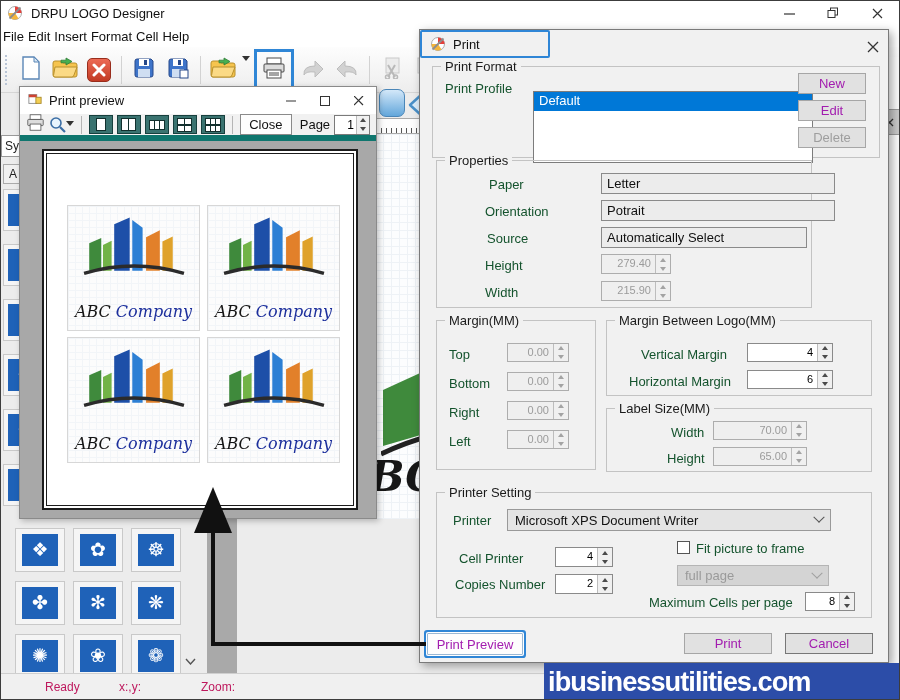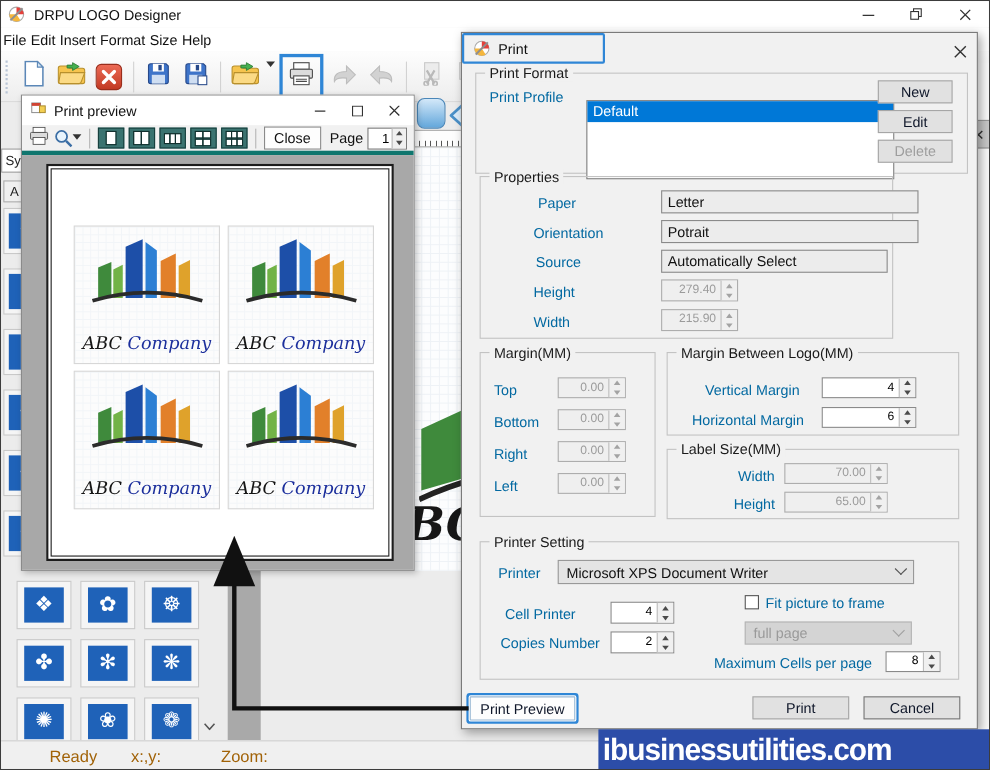--- a/index.html
+++ b/index.html
@@ -17,21 +17,21 @@
   .mitem { padding:0 2px; font-size:13px; color:#111; }
   .toolbar { left:0; top:46px; width:898px; height:46px; background:linear-gradient(#fdfdfd,#ededed); border-bottom:1px solid #d6d6d6; display:flex; align-items:center; padding-left:4px; gap:4px; }
   .grip { width:5px; height:30px; border-left:2px dotted #b9c5d6; margin-right:2px; }
   .tsep { width:1px; height:28px; background:#d2d2d2; margin:0 3px; }
   .tbtn { width:30px; height:34px; display:flex; align-items:center; justify-content:center; }
   .redx { width:24px; height:24px; border-radius:5px; background:linear-gradient(#ec6a55,#c23a24); border:1px solid #992d1c; display:flex; align-items:center; justify-content:center; }
   .hl { border:3px solid var(--annotation); padding:1px 2px; display:flex; align-items:center; background:rgba(255,255,255,.2); }
   .caret { width:0; height:0; border:4px solid transparent; border-top:5px solid #333; margin-top:4px; }
 
   .statusbar { left:0; top:672px; width:898px; height:26px; background:#f0f0f0; border-top:1px solid #cfcfcf; }
-  .statusbar span { position:absolute; top:6px; font-size:15px; color:#a16207; }
+  .statusbar span { position:absolute; top:6px; font-size:12px; color:#be185d; }
 
   
   .workspace { left:0; top:92px; width:898px; height:580px; background:#ececec; overflow:hidden; }
   .tile { position:absolute; width:50px; height:44px; background:#f5f5f5; border:1px solid #c9c9c9; display:flex; align-items:center; justify-content:center; }
   .tile .sq { width:36px; height:32px; background:var(--tile-blue); color:#fff; font-size:19px; line-height:32px; text-align:center; }
   .tile.slim { width:46px; height:42px; }
   .gutter { position:absolute; left:206px; top:426px; width:30px; height:154px; background:#a9a9a9; }
   .sytab { position:absolute; left:0; top:42px; width:24px; height:22px; background:#fff; border:1px solid #9a9a9a; font-size:12px; padding:3px 0 0 3px; color:#222; }
   .abtn { position:absolute; left:2px; top:71px; width:20px; height:20px; background:#f0f0f0; border:1px solid #ababab; font-size:12px; text-align:center; padding-top:2px; color:#222; }
 
@@ -45,21 +45,21 @@
   .rstrip { left:884px; top:56px; width:16px; height:616px; background:#fbfbfb; z-index:2; }
   .xgray { left:876px; top:108px; width:24px; height:26px; background:#c9c9c9; border:1px solid #9a9a9a; z-index:2; display:flex; align-items:center; justify-content:center; }
 
   
   .pvw { left:18px; top:85px; width:358px; height:433px; background:#f0f0f0; border:1px solid #8a8a8a; z-index:5; box-shadow:2px 2px 6px rgba(0,0,0,.25); }
   .pvtitle { position:absolute; left:0; top:0; width:100%; height:27px; background:#fff; display:flex; align-items:center; }
   .pvtitle .ttext { font-size:13px; color:#111; margin-left:7px; }
   .pvtitle .ticon { margin-left:8px; }
   .pvctrl { position:absolute; top:0; right:0; height:27px; display:flex; }
   .pvc { width:34px; display:flex; align-items:center; justify-content:center; }
-  .pvtools { position:absolute; left:0; top:27px; width:100%; height:27px; background:#f1f1f1; border-bottom:4px solid #0f766e; display:flex; align-items:center; padding-left:6px; gap:4px; }
+  .pvtools { position:absolute; left:0; top:27px; width:100%; height:27px; background:#f1f1f1; border-bottom:6px solid #0f766e; display:flex; align-items:center; padding-left:6px; gap:4px; }
   .lb { width:24px; height:19px; background:#3a7370; border:1px solid #17403e; display:flex; align-items:center; justify-content:center; gap:1px; flex-wrap:wrap; padding:2px; }
   .lb .pg { background:#fff; outline:1px solid #12302e; }
   .psep { width:1px; height:18px; background:#b5b5b5; margin:0 3px; }
   .pclose { width:52px; height:21px; background:#fdfdfd; border:1px solid #8a8a8a; font-size:13px; display:flex; align-items:center; justify-content:center; color:#111; }
   .pspin { width:36px; height:20px; border:1px solid #7a7a7a; background:#fff; display:flex; margin-right:6px; }
   .pspin .v { flex:1; font-size:12px; text-align:right; padding:2px 2px 0 0; }
   .pvcontent { position:absolute; left:0; top:54px; width:356px; height:377px; background:#a8a8a8; }
   .ppage { position:absolute; left:22px; top:8px; width:316px; height:361px; background:#fff; border:2px solid #1c1c1c; }
   .ppage::after { content:""; position:absolute; inset:2px; border:1px solid #1c1c1c; pointer-events:none; }
   .lcell { position:absolute; width:133px; height:126px; background:#fcfcfc; border:1px solid #d7d7d7;
@@ -67,25 +67,25 @@
   .lcell svg.bld { position:absolute; left:14px; top:8px; }
   .ltext { position:absolute; bottom:9px; width:100%; text-align:center; font-family:"DejaVu Serif",serif; font-style:italic; font-weight:normal; font-size:16px; white-space:nowrap; }
   .ltext .abc { color:#151515; } .ltext .comp { color:#1c2f9c; margin-left:5px; }
 
   
   .dlg { left:418px; top:28px; width:470px; height:634px; background:#f1f1f1; border:1px solid #7a7a7a; z-index:10; box-shadow:3px 3px 9px rgba(0,0,0,.35); }
   .dlg .hlt { position:absolute; left:0; top:0; width:130px; height:28px; border:2px solid var(--annotation); border-radius:2px; display:flex; align-items:center; }
   .dlg .hlt .ttext { font-size:13px; color:#111; margin-left:7px; }
   .grp { position:absolute; border:1px solid #c3c3c3; }
   .glab { position:absolute; top:-8px; left:8px; background:#f1f1f1; padding:0 4px; font-size:13px; color:#1a1a1a; white-space:nowrap; }
-  .lab { position:absolute; font-size:13px; color:#0369a1; white-space:nowrap; }
+  .lab { position:absolute; font-size:13px; color:#14532d; white-space:nowrap; }
   .tf { position:absolute; background:#ececec; border:1px solid #8a8a8a; font-size:13px; color:#111; padding:2px 5px; overflow:hidden; white-space:nowrap; }
   .lbx { position:absolute; background:#fff; border:1px solid #7c7c7c; }
   .lrow { height:19px; background:var(--selection); color:#fff; font-size:13px; padding:1px 5px; }
-  .btn { position:absolute; background:#e1e1e1; border:1px solid #a6a6a6; font-size:13px; color:#0f172a; display:flex; align-items:center; justify-content:center; }
+  .btn { position:absolute; background:#e1e1e1; border:1px solid #a6a6a6; font-size:13px; color:#a21caf; display:flex; align-items:center; justify-content:center; }
   .btn.dis { color:#9e9e9e; }
   .btn.ann { background:#fdfdfd; border:1px solid #9ab8d4; box-shadow:0 0 0 1px #fff, 0 0 0 3px var(--annotation); border-radius:1px; }
   .spin { position:absolute; display:flex; border:1px solid #8a8a8a; background:#fff; }
   .spin .sv { flex:1; font-size:11px; padding:2px 4px; overflow:hidden;text-align:right; }
   .spin .sar { width:15px; border-left:1px solid #bdbdbd; display:flex; flex-direction:column; background:#f0f0f0; }
   .spin .su, .spin .sd { flex:1; display:flex; align-items:center; justify-content:center; }
   .su::before { content:""; border:3px solid transparent; border-bottom:4px solid #4a4a4a; margin-top:-3px; }
   .sd::before { content:""; border:3px solid transparent; border-top:4px solid #4a4a4a; margin-bottom:-3px; }
   .spin.dis { background:#efefef; border-color:#adadad; } .spin.dis .sv { color:#9b9b9b; }
   .spin.dis .su::before { border-bottom-color:#a3a3a3; } .spin.dis .sd::before { border-top-color:#a3a3a3; }
@@ -131,21 +131,21 @@
           </svg>
         </div>
     </div>
   </div>
 
   <div class="abs menubar">
     <span class="mitem">File</span>
     <span class="mitem">Edit</span>
     <span class="mitem">Insert</span>
     <span class="mitem">Format</span>
-    <span class="mitem">Size</span>
+    <span class="mitem">Cell</span>
     <span class="mitem">Help</span>
   </div>
 
   <div class="abs toolbar">
     <div class="grip"></div>
     <div class="tbtn">
         <span><svg width="20" height="24" viewBox="0 0 20 24">
             <path d="M2 1 h11 l5 5 v17 h-16z" fill="#fff" stroke="#5b87b7" stroke-width="1.4"></path>
             <path d="M13 1 l5 5 h-5z" fill="#d7e6f4" stroke="#5b87b7"></path>
           </svg></span>

